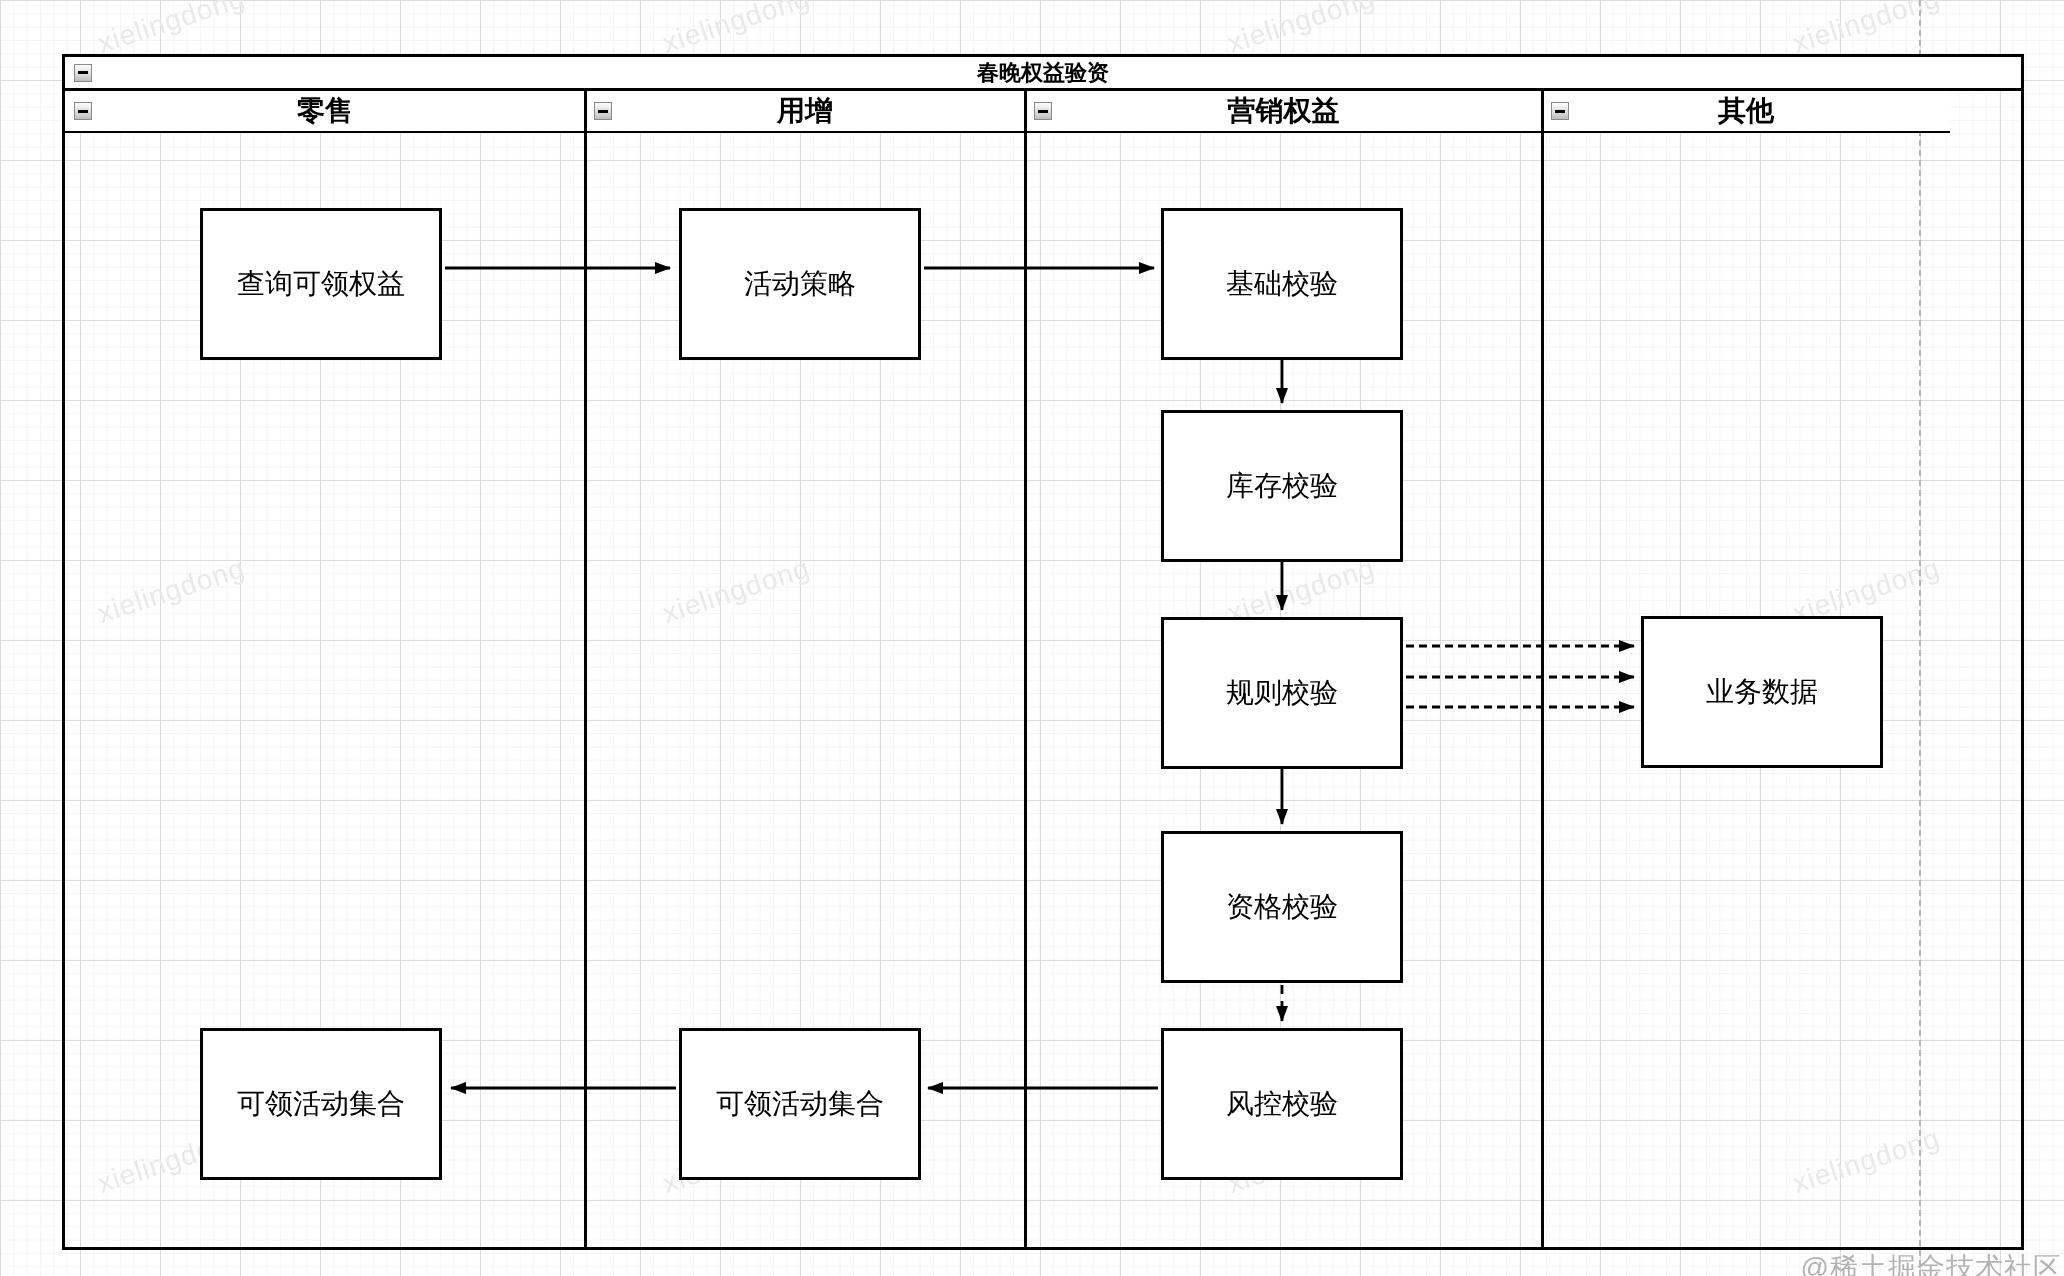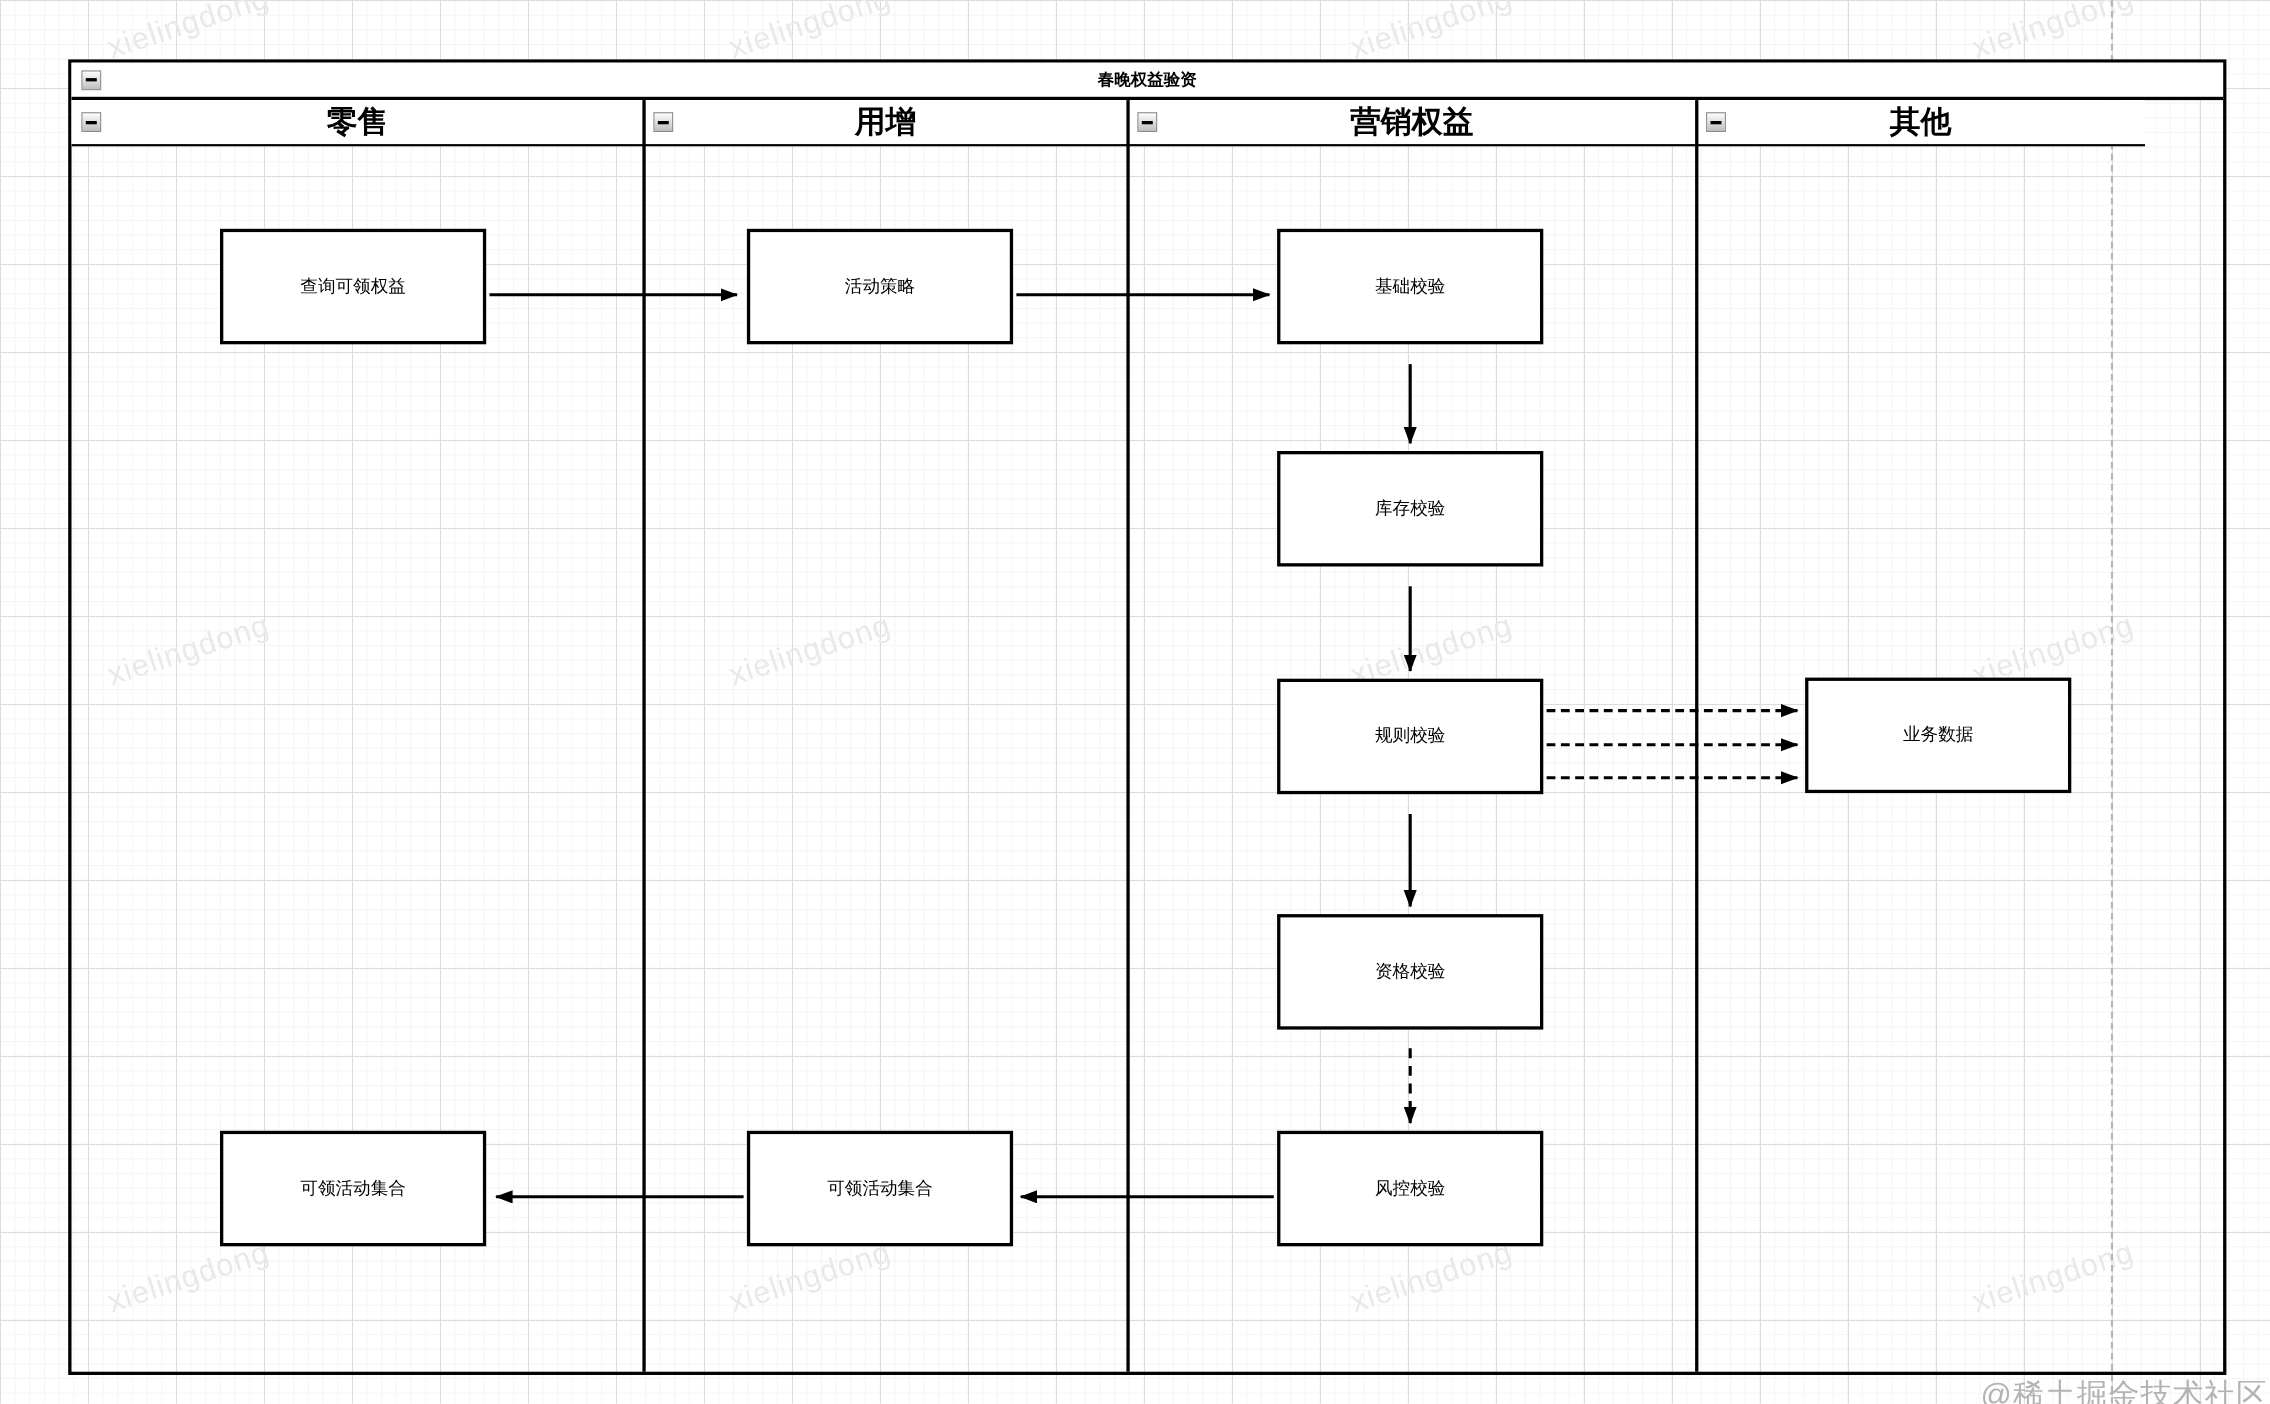--- a/index.html
+++ b/index.html
@@ -29,21 +29,21 @@
   }
 
   .pool {
     position:absolute; left:62px; top:54px; width:1962px; height:1196px;
     border:3px solid #000;
   }
   .pool-title {
     position:absolute; left:0; top:0; width:100%; height:34px;
     background:#fff; border-bottom:3px solid #000;
     display:flex; align-items:center; justify-content:center;
-    font-weight:bold; font-size:15px;
+    font-weight:bold; font-size:22px;
   }
   .lane-header {
     position:absolute; top:34px; height:42px;
     background:#fff; border-bottom:2px solid #000;
     display:flex; align-items:center; justify-content:center;
     font-weight:bold; font-size:28px;
   }
   .lane-divider {
     position:absolute; top:34px; bottom:0; width:3px; background:#000;
   }
@@ -53,24 +53,24 @@
     width:18px; height:18px;
     border:1px solid #8a8a8a;
     background:linear-gradient(180deg,#fdfdfd 0%,#dcdcdc 55%,#bdbdbd 100%);
     display:flex; align-items:center; justify-content:center;
   }
   .minus { width:10px; height:3px; background:#000; }
 
   .edges { position:absolute; left:0; top:0; width:2064px; height:1276px; }
 
   .node {
-    position:absolute; width:242px; height:105px;
+    position:absolute; width:242px; height:152px;
     background:#fff; border:3px solid #000;
     display:flex; align-items:center; justify-content:center;
-    font-size:16px; white-space:nowrap;
+    font-size:28px; white-space:nowrap;
   }
 
   .credit {
     position:absolute; top:1249px; right:2px;
     font-size:28px; color:#b3b3b3; letter-spacing:1px;
   }
 </style>
 </head>
 <body>
 

